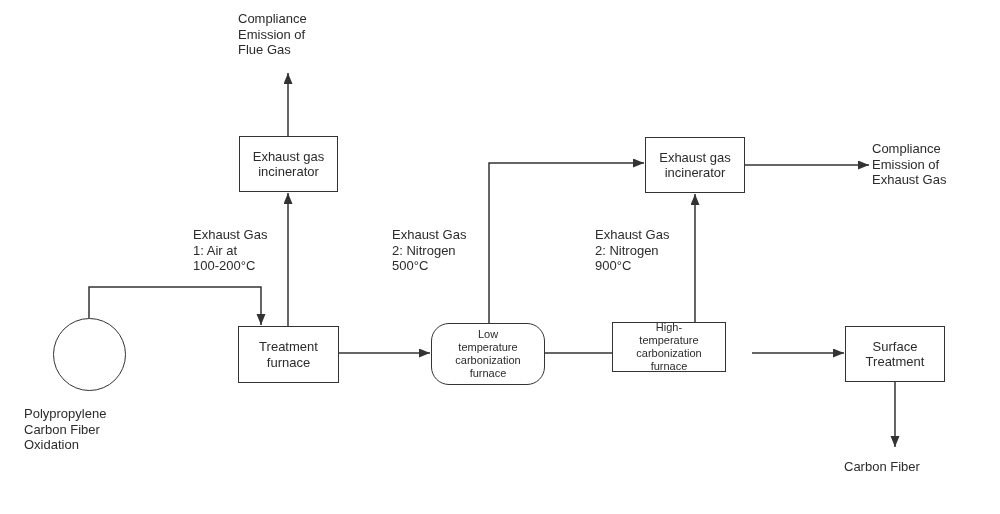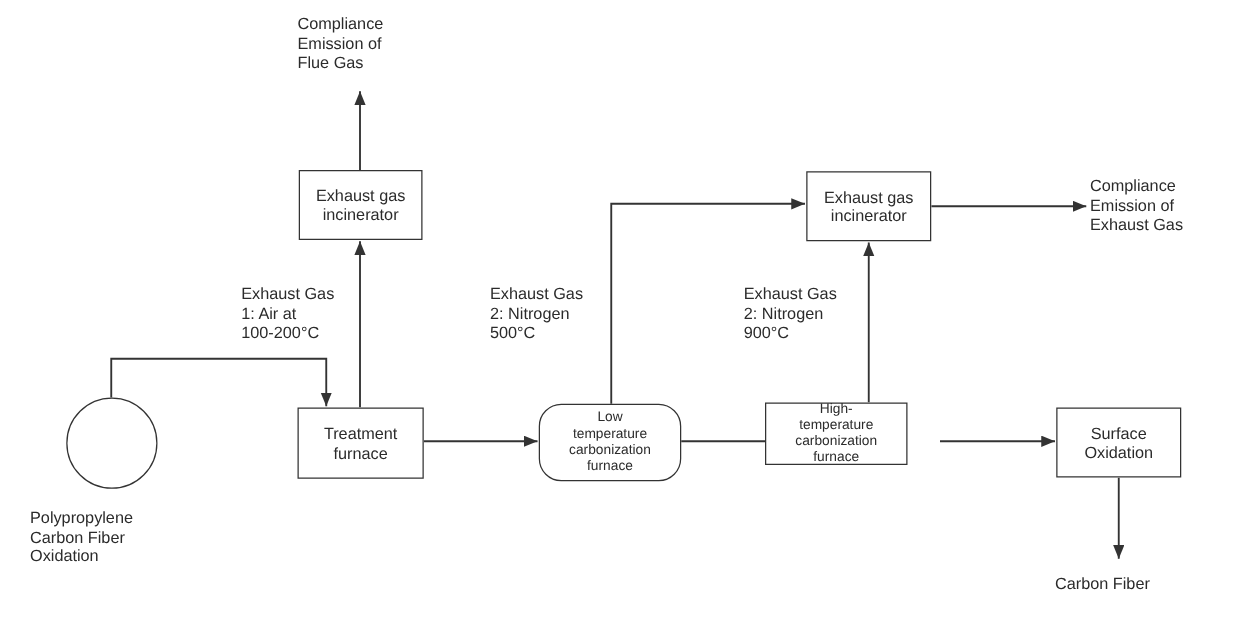--- a/index.html
+++ b/index.html
@@ -111,21 +111,21 @@
 
   <div class="node small" id="node-high-temp">High-
 temperature
 carbonization
 furnace</div>
 
   <div class="node" id="node-incinerator-right">Exhaust gas
 incinerator</div>
 
   <div class="node" id="node-surface">Surface
-Oxidation</div>
+Treatment</div>
 
   <div class="flow-label" id="label-flue-emission">Compliance
 Emission of
 Flue Gas</div>
 
   <div class="flow-label" id="label-exhaust-emission">Compliance
 Emission of
 Exhaust Gas</div>
 
   <div class="flow-label" id="label-eg1">Exhaust Gas

